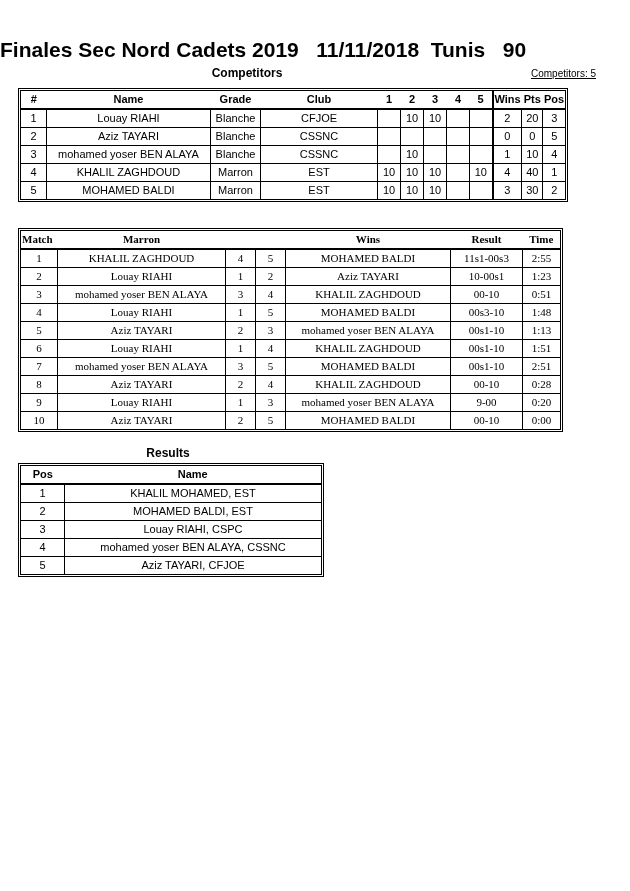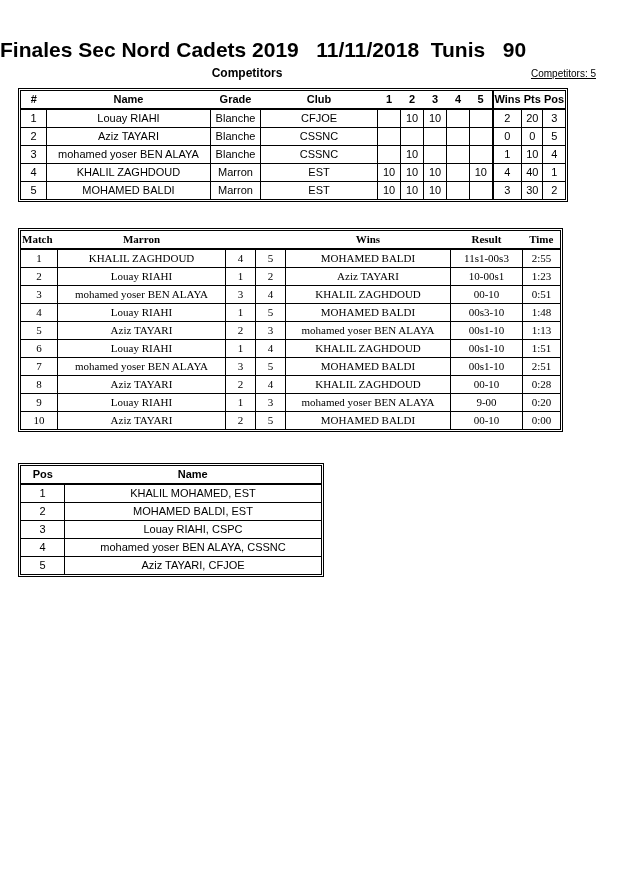--- a/index.html
+++ b/index.html
@@ -254,20 +254,21 @@
           <td class="ctr">2</td>
           <td class="ctr">5</td>
           <td class="lft">MOHAMED BALDI</td>
           <td class="ctr">00-10</td>
           <td class="ctr">0:00</td>
         </tr>
       </tbody>
     </table>
   </div>
 
+  <div class="section-title results-title">Results</div>
 
   <div class="frame results-frame">
     <table class="grid">
       <colgroup>
         <col style="width:44px">
           <col style="width:257px">
       </colgroup>
       <thead>
         <tr>
           <th>Pos</th>

